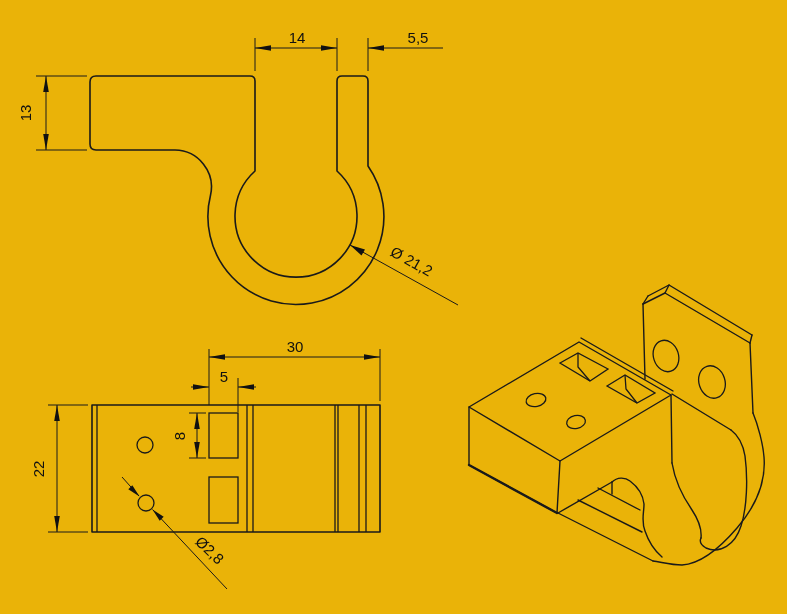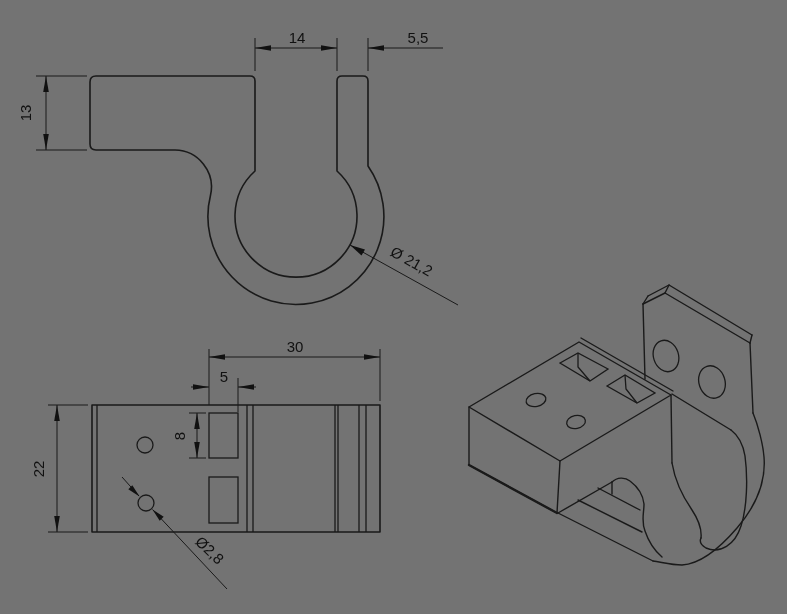--- a/index.html
+++ b/index.html
@@ -1,16 +1,16 @@
 <!DOCTYPE html>
 <html><head>
 <meta charset="utf-8">
 <style>
   html,body{margin:0;padding:0;background:#ffffff;}
-  .canvas{position:relative;width:787px;height:614px;background:#737373;overflow:hidden;
+  .canvas{position:relative;width:787px;height:614px;background:#eab308;overflow:hidden;
           font-family:"Liberation Sans", sans-serif;}
   svg{display:block;}
   .outline{fill:none;stroke:#1a1a1a;stroke-width:1.6;stroke-linejoin:round;stroke-linecap:round;}
   .edge{fill:none;stroke:#1a1a1a;stroke-width:1.4;stroke-linejoin:round;stroke-linecap:round;}
   .edge-thick{fill:none;stroke:#1a1a1a;stroke-width:2.4;stroke-linecap:round;}
   .feat{fill:none;stroke:#1a1a1a;stroke-width:1.3;}
   .dimline{fill:none;stroke:#1a1a1a;stroke-width:1;}
   .extline{fill:none;stroke:#1a1a1a;stroke-width:1;}
   .arrow{fill:#111111;stroke:none;}
   text.dim{font-size:15px;fill:#111111;text-anchor:middle;}

